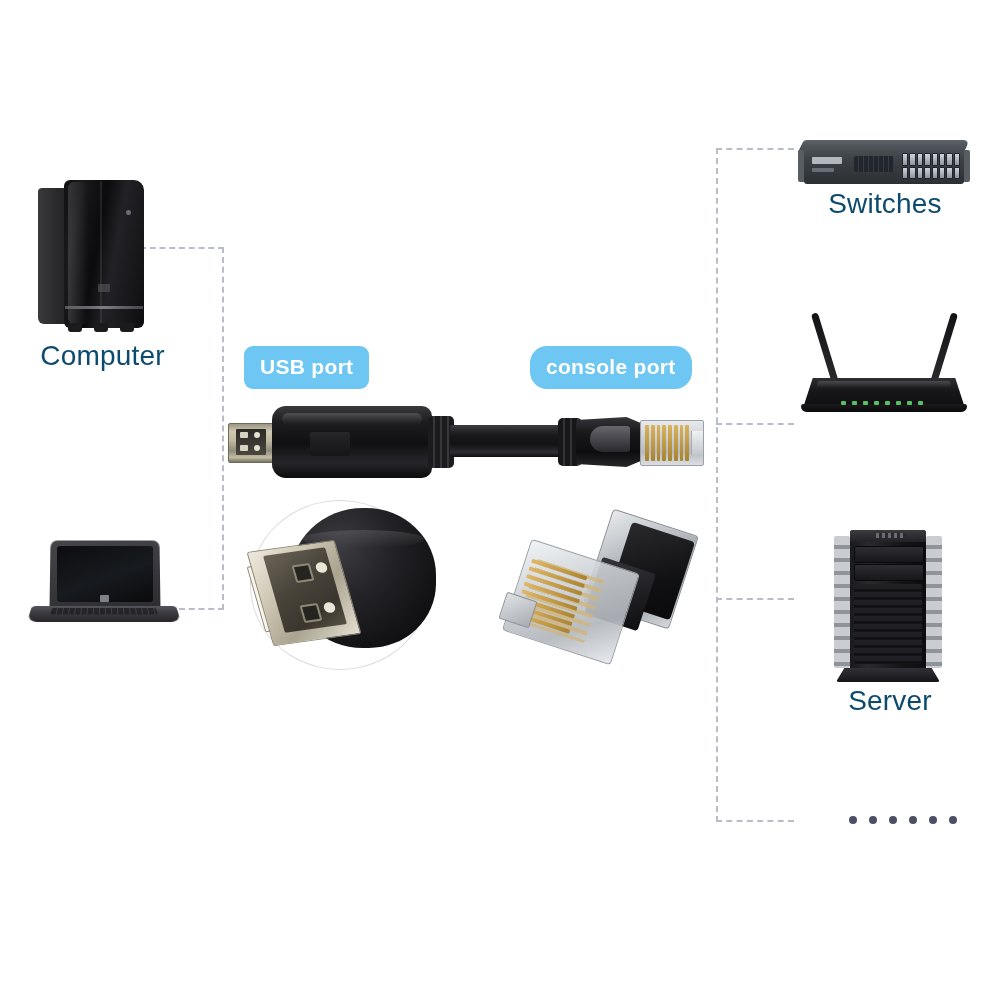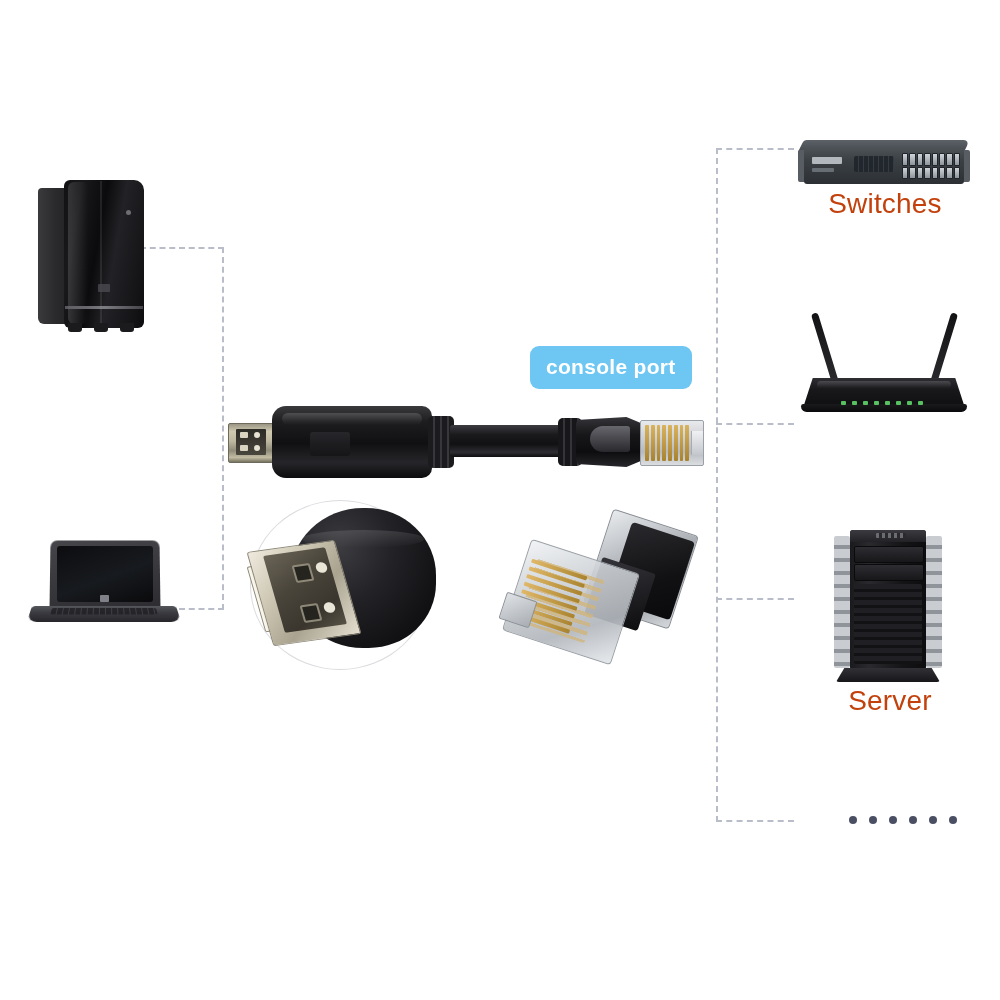--- a/index.html
+++ b/index.html
@@ -9,21 +9,21 @@
     font-family:"Liberation Sans", sans-serif;
     overflow:hidden;
     position:relative;
   }
   .stage{position:absolute;left:0;top:0;width:1000px;height:1000px;}
   .abs{position:absolute;}
 
   
   .dev-label{
     font-size:28px;
-    color:#c2410c;
+    color:#0c4a6e;
     font-weight:400;
     letter-spacing:0.2px;
     white-space:nowrap;
     text-align:center;
   }
 
   
   .pill{
     background:#6ec6f2;
     color:#ffffff;
@@ -435,20 +435,21 @@
     <div class="front"></div>
     <div class="gloss"></div>
     <div class="seam"></div>
     <div class="badge"></div>
     <div class="dot-led"></div>
     <div class="bar"></div>
     <div class="foot" style="left:30px;"></div>
     <div class="foot" style="left:56px;"></div>
     <div class="foot" style="left:82px;"></div>
   </div>
+  <div class="abs dev-label" style="left:0px;top:340px;width:205px;">Computer</div>
 
   <div class="abs nb" style="left:28px;top:540px;">
     <div class="lid"></div>
     <div class="screen"></div>
     <div class="logo"></div>
     <div class="base"></div>
     <div class="kb"></div>
   </div>
 
   <div class="abs sw" style="left:798px;top:140px;">
@@ -504,21 +505,22 @@
     <div class="case"></div>
     <div class="top"></div>
     <div class="topdots"></div>
     <div class="bay" style="top:16px;"></div>
     <div class="bay" style="top:34px;"></div>
     <div class="grill"></div>
     <div class="footplate"></div>
   </div>
   <div class="abs dev-label" style="left:775px;top:685px;width:230px;">Server</div>
 
-  <div class="abs pill" style="left:530px;top:346px;">console port</div>
+  <div class="abs pill" style="left:244px;top:346px;">USB port</div>
+  <div class="abs pill" style="left:530px;top:346px;border-radius:17px;">console port</div>
 
   <div class="abs cable" style="left:228px;top:398px;">
     <div class="usb-metal"></div>
     <div class="usb-inner"></div>
     <div class="usb-pin" style="left:12px;top:34px;"></div>
     <div class="usb-pin" style="left:12px;top:47px;"></div>
     <div class="usb-hole" style="left:26px;top:34px;"></div>
     <div class="usb-hole" style="left:26px;top:47px;"></div>
     <div class="usb-body">
       <div class="hl"></div>

